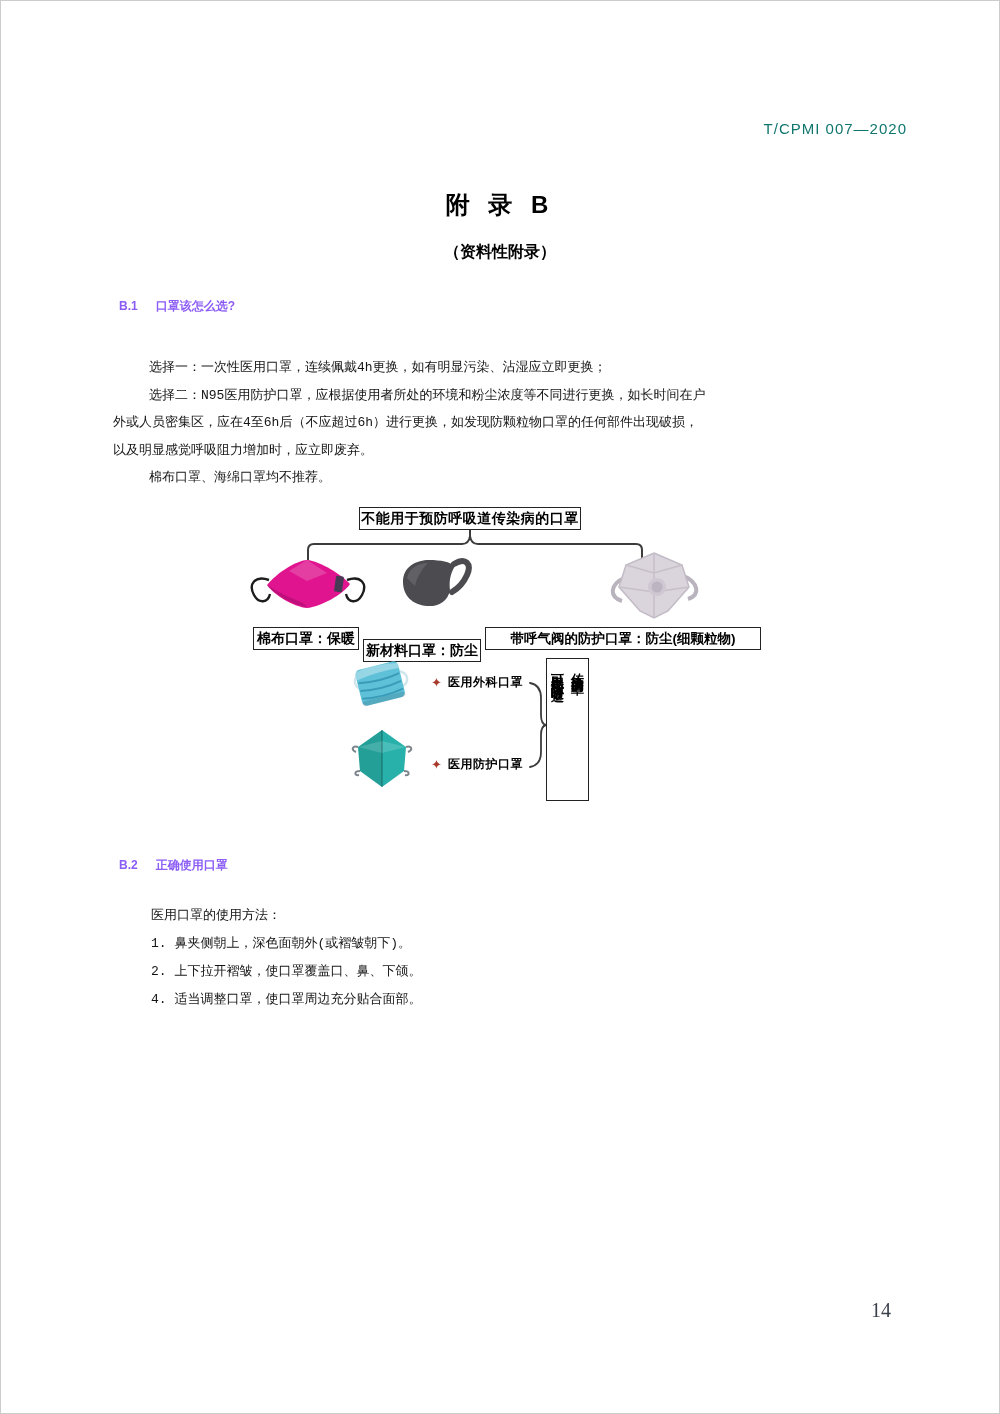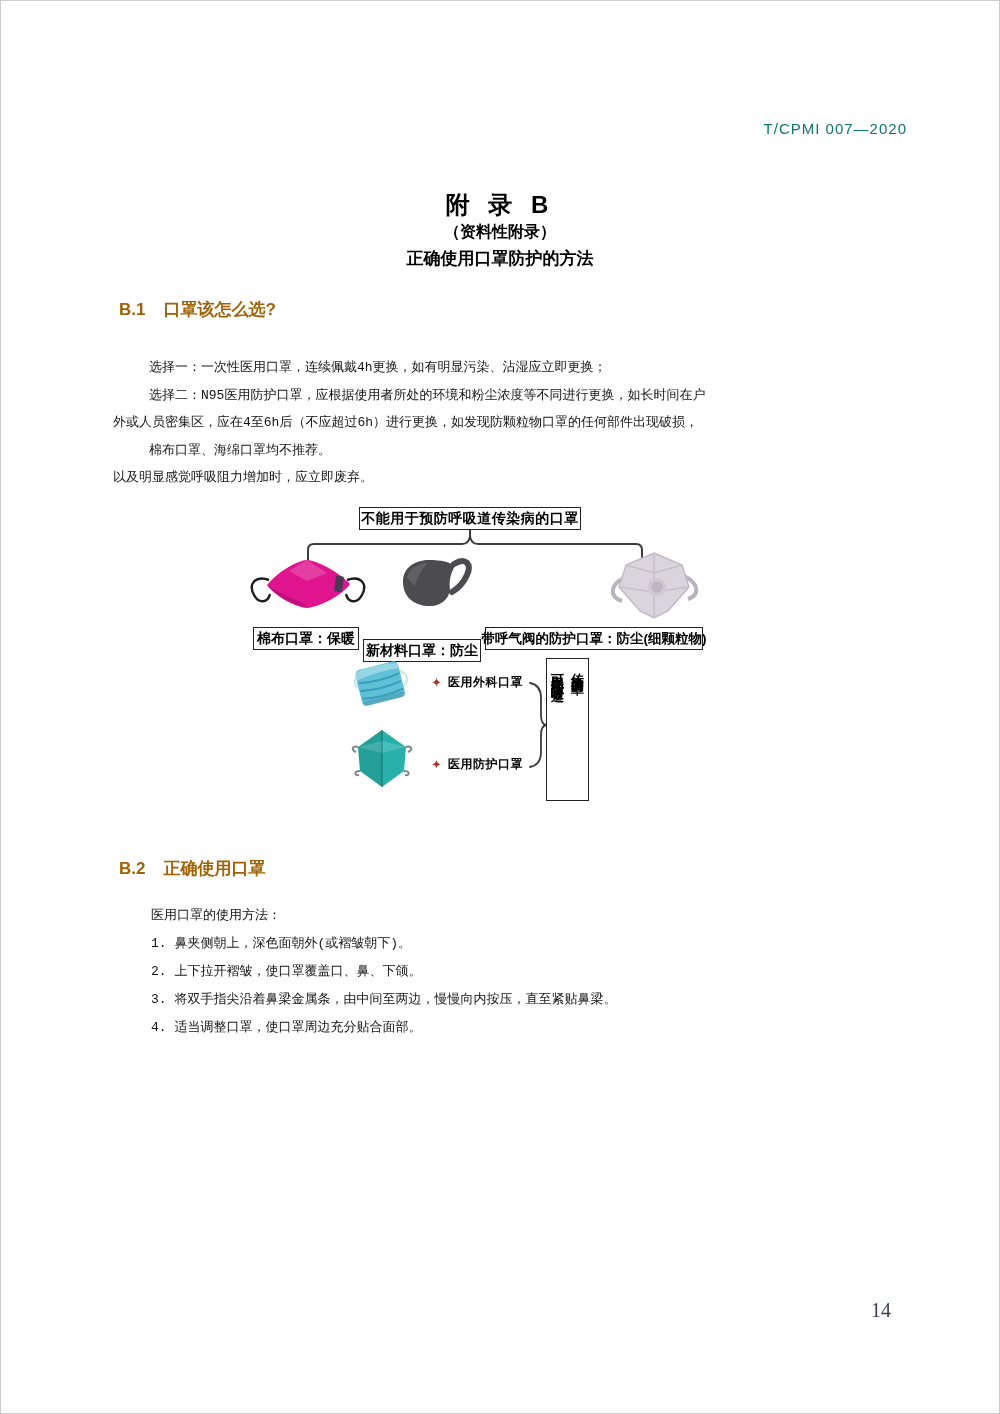--- a/index.html
+++ b/index.html
@@ -16,47 +16,47 @@
   
   .doc-number{
     top:119px;right:92px;
     font-family:"Liberation Sans", sans-serif;
     font-size:15px;letter-spacing:1px;color:#0f766e;
   }
   
   .title-block{top:190px;left:0;width:100%;text-align:center;
     font-family:"Liberation Sans", sans-serif;font-weight:bold;color:#000;}
   .title-line1{font-size:24px;letter-spacing:6px;line-height:27px;}
-  .title-line2{font-size:16px;line-height:27px;}
+  .title-line2{font-size:16px;line-height:27px;margin-top:20px;}
   .title-line3{font-size:17px;line-height:27px;}
   
   .sec-heading{
     font-family:"Liberation Sans", sans-serif;
-    font-weight:bold;font-size:17px;color:#a16207;
+    font-weight:bold;font-size:12px;color:#8b5cf6;
   }
   .sec-heading .sec-num{margin-right:18px;}
   .b1-heading{top:297px;left:118px;}
   .b2-heading{top:856px;left:118px;}
   
   .body-lines{font-size:13px;line-height:27.5px;color:#141414;white-space:nowrap;font-family:Liberation Mono, monospace;}
   .b1-lines{top:353px;left:112px;width:800px;}
   .b2-lines{top:901px;left:150px;width:700px;line-height:28px;}
   .line{display:block;}
   .line.indent{padding-left:36px;}
   
   .diagram-box{
     box-sizing:border-box;border:1.5px solid #222;background:#fff;
     font-family:"Liberation Sans", sans-serif;font-weight:bold;color:#000;
     display:flex;align-items:center;justify-content:center;white-space:nowrap;
   }
   .top-box{top:506px;left:358px;width:222px;height:23px;font-size:14px;letter-spacing:0.5px;}
   .caption-box{top:626px;height:23px;font-size:14px;}
   .caption-1{left:252px;width:106px;}
   .caption-2{left:362px;width:118px;margin-top:12px;}
-  .caption-3{left:484px;width:218px;font-size:13.5px;}
+  .caption-3{left:484px;width:276px;font-size:13.5px;}
   .mask-label-row{display:flex;align-items:center;gap:6px;
     font-family:"Liberation Sans", sans-serif;}
   .mask-label-row .bullet{font-size:13px;line-height:1;}
   .mask-label-row .lbl{font-weight:bold;font-size:12px;color:#000;letter-spacing:0.5px;}
   .label-row-1{top:673px;left:430px;}
   .label-row-2{top:755px;left:430px;}
   .vertical-box{
     top:657px;left:545px;width:43px;height:143px;
     box-sizing:border-box;border:1.5px solid #222;background:#fff;
     display:flex;flex-direction:row;justify-content:center;gap:1px;padding-top:4px;
@@ -69,33 +69,32 @@
 </head>
 <body>
 
 <div class="page">
 
   <div class="abs doc-number">T/CPMI 007—2020</div>
 
   <div class="abs title-block">
     <div class="title-line1">附  录  B</div>
     <div class="title-line2">（资料性附录）</div>
-    <div class="title-line3">正确使用口罩防护的方法</div>
   </div>
 
   <div class="abs sec-heading b1-heading">
     <span class="sec-num">B.1</span><span>口罩该怎么选?</span>
   </div>
 
   <div class="abs body-lines b1-lines">
     <span class="line indent">选择一：一次性医用口罩，连续佩戴4h更换，如有明显污染、沾湿应立即更换；</span>
     <span class="line indent">选择二：N95医用防护口罩，应根据使用者所处的环境和粉尘浓度等不同进行更换，如长时间在户</span>
     <span class="line">外或人员密集区，应在4至6h后（不应超过6h）进行更换，如发现防颗粒物口罩的任何部件出现破损，</span>
+    <span class="line">以及明显感觉呼吸阻力增加时，应立即废弃。</span>
     <span class="line indent">棉布口罩、海绵口罩均不推荐。</span>
-    <span class="line">以及明显感觉呼吸阻力增加时，应立即废弃。</span>
   </div>
 
   <div class="abs diagram-box top-box">不能用于预防呼吸道传染病的口罩</div>
 
   <svg class="abs connector-svg" width="540" height="330" viewBox="0 0 540 330">
     <path d="M67,64 L67,54 Q67,48 73,48 L221,48 Q228,48 229,40 L229,34" fill="none" stroke-width="2" stroke="#3c3c3c"></path>
     <path d="M229,34 L229,40 Q230,48 237,48 L395,48 Q401,48 401,54 L401,64" fill="none" stroke-width="2" stroke="#3c3c3c"></path>
     <path d="M289,187 Q300,189 300,202 L300,219 Q300,228 305,229 Q300,230 300,239 L300,256 Q300,269 289,271" fill="none" stroke-width="1.8" stroke-linecap="round" stroke="#3c3c3c"></path>
   </svg>
 
@@ -161,19 +160,18 @@
   </div>
 
   <div class="abs sec-heading b2-heading">
     <span class="sec-num">B.2</span><span>正确使用口罩</span>
   </div>
 
   <div class="abs body-lines b2-lines">
     <span class="line">医用口罩的使用方法：</span>
     <span class="line">1. 鼻夹侧朝上，深色面朝外(或褶皱朝下)。</span>
     <span class="line">2. 上下拉开褶皱，使口罩覆盖口、鼻、下颌。</span>
-    <span class="line">3. 将双手指尖沿着鼻梁金属条，由中间至两边，慢慢向内按压，直至紧贴鼻梁。</span>
     <span class="line">4. 适当调整口罩，使口罩周边充分贴合面部。</span>
   </div>
 
   <div class="abs page-number">14</div>
 
 </div>
 
 </body></html>

